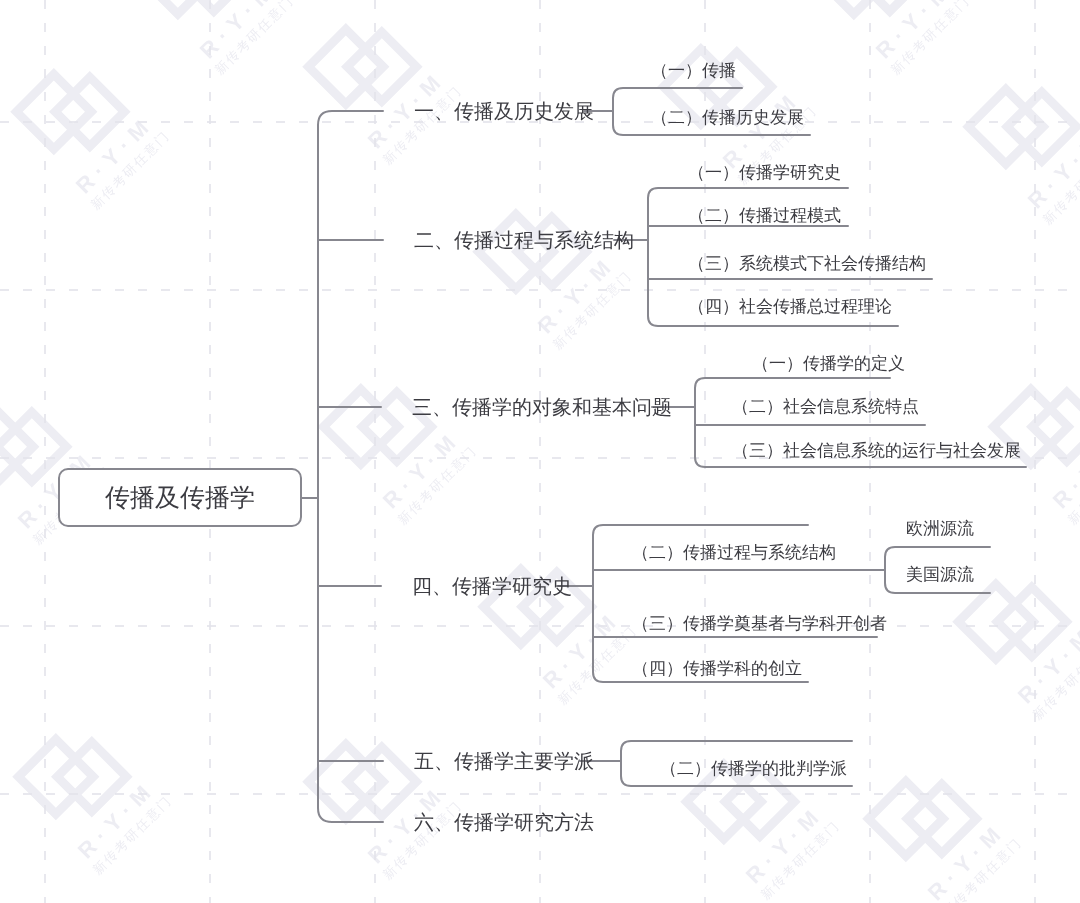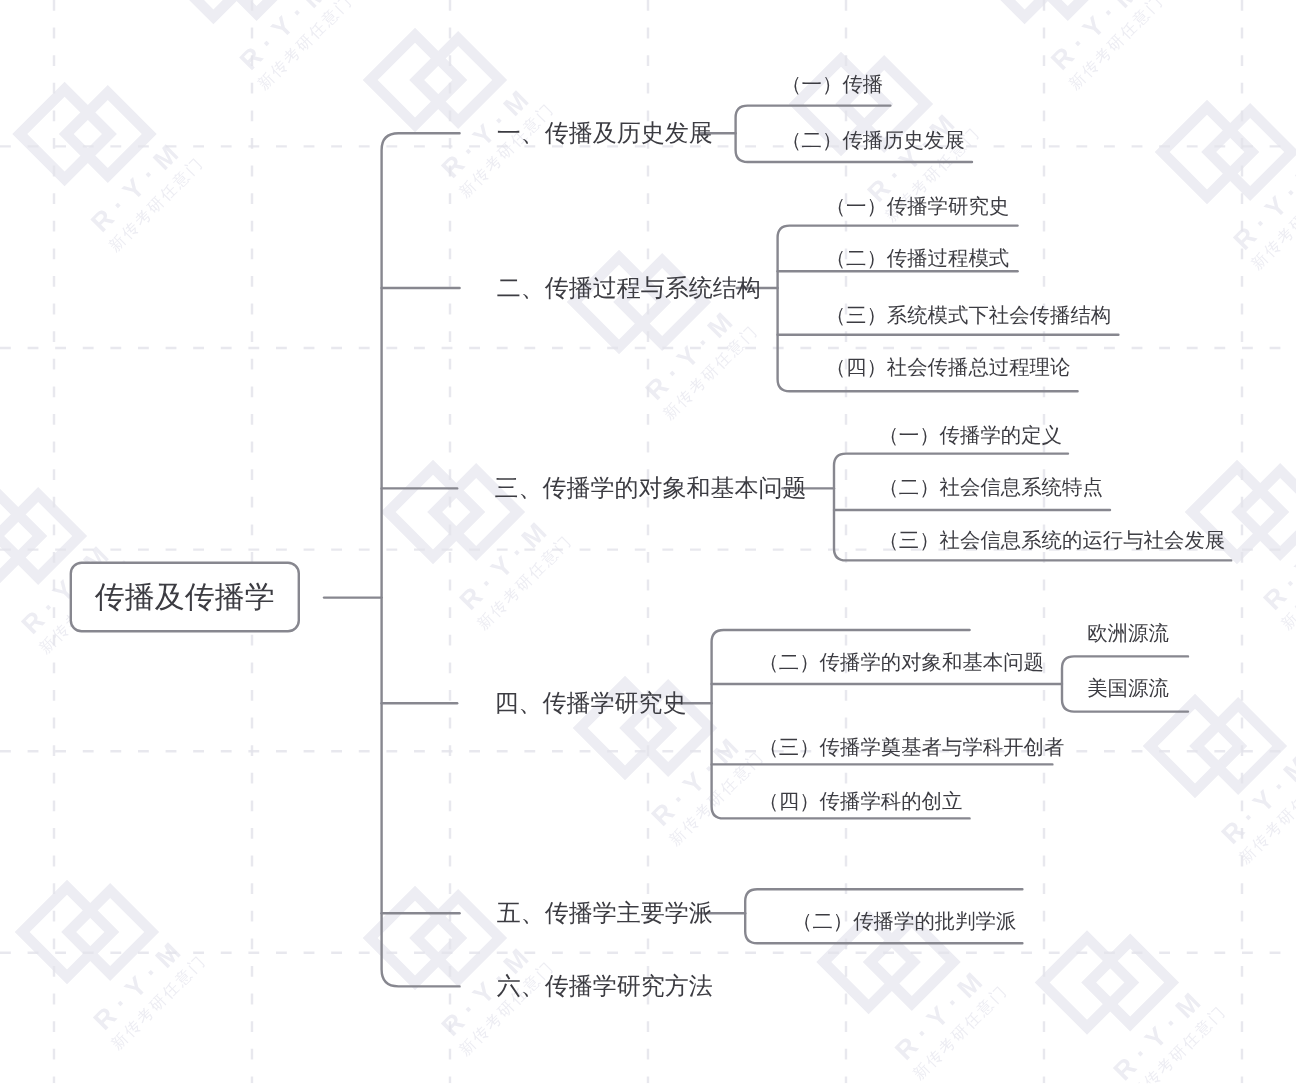--- a/index.html
+++ b/index.html
@@ -21,21 +21,21 @@
   
   #lines{position:absolute;left:0;top:0;z-index:2;}
   .gridline{stroke:var(--c-grid);stroke-width:2;stroke-dasharray:9 14;fill:none;opacity:.8;}
   .connector{stroke:var(--c-line);stroke-width:2;fill:none;stroke-linecap:round;stroke-linejoin:round;}
 
   
   .topic{position:absolute;transform:translateY(-50%);white-space:nowrap;z-index:3;
          color:var(--c-text);cursor:default;text-align:center;}
   .branch-label{font-size:20px;margin-left:24px;}
   .child-topic{font-size:17px;}
-  .root-node{position:absolute;left:58px;top:468px;width:192px;height:59px;z-index:3;
+  .root-node{position:absolute;left:58px;top:468px;width:244px;height:59px;z-index:3;
              border:2px solid var(--c-line);border-radius:10px;background:#fff;
              display:flex;align-items:center;justify-content:center;
              font-size:25px;color:var(--c-text);box-sizing:border-box;}
 </style>
 </head>
 <body>
 
 <div id="canvas">
 
   <div id="watermark-layer">
@@ -232,25 +232,25 @@
   <div class="topic branch-label" style="left:390px;top:822px">六、传播学研究方法</div>
 
   <div class="topic child-topic" style="left:651px;top:70px">（一）传播</div>
   <div class="topic child-topic" style="left:651px;top:117px">（二）传播历史发展</div>
 
   <div class="topic child-topic" style="left:688px;top:172px">（一）传播学研究史</div>
   <div class="topic child-topic" style="left:688px;top:215px">（二）传播过程模式</div>
   <div class="topic child-topic" style="left:688px;top:263px">（三）系统模式下社会传播结构</div>
   <div class="topic child-topic" style="left:688px;top:306px">（四）社会传播总过程理论</div>
 
-  <div class="topic child-topic" style="left:732px;top:363px">（一）传播学的定义</div>
+  <div class="topic child-topic" style="left:752px;top:363px">（一）传播学的定义</div>
   <div class="topic child-topic" style="left:732px;top:406px">（二）社会信息系统特点</div>
   <div class="topic child-topic" style="left:732px;top:450px">（三）社会信息系统的运行与社会发展</div>
 
-  <div class="topic child-topic" style="left:632px;top:552px">（二）传播学的对象和基本问题</div>
+  <div class="topic child-topic" style="left:632px;top:552px">（二）传播过程与系统结构</div>
   <div class="topic child-topic" style="left:632px;top:623px">（三）传播学奠基者与学科开创者</div>
   <div class="topic child-topic" style="left:632px;top:668px">（四）传播学科的创立</div>
 
   <div class="topic child-topic" style="left:906px;top:528px">欧洲源流</div>
   <div class="topic child-topic" style="left:906px;top:574px">美国源流</div>
 
   <div class="topic child-topic" style="left:660px;top:768px">（二）传播学的批判学派</div>
 
 </div>
 

